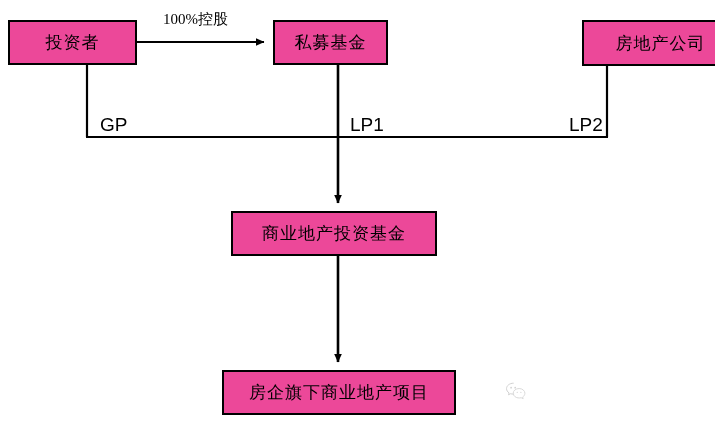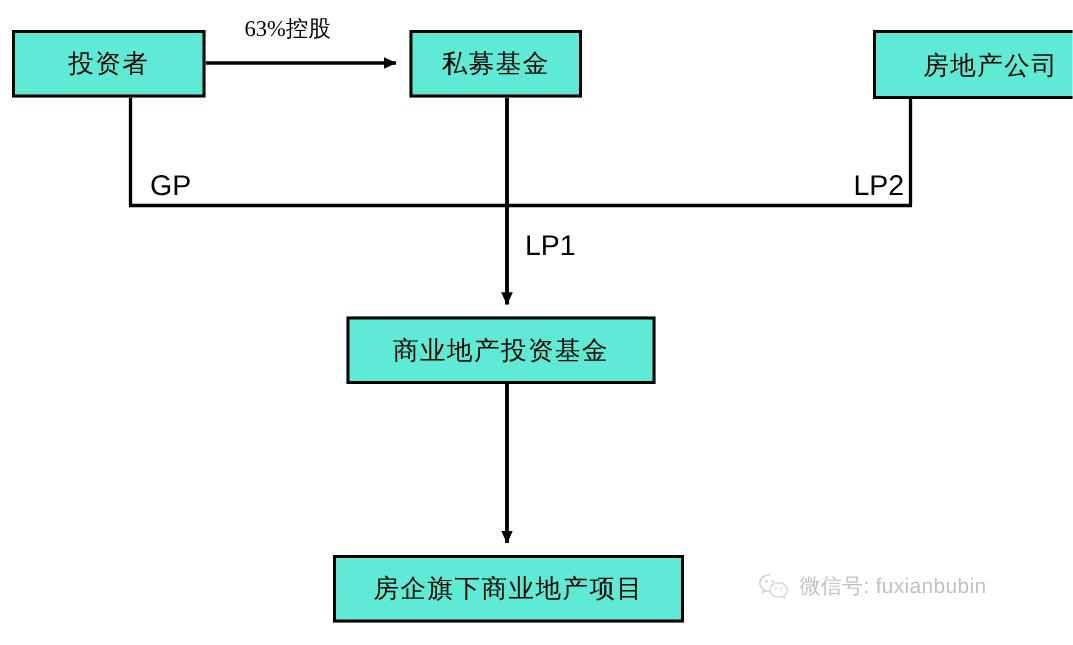--- a/index.html
+++ b/index.html
@@ -19,21 +19,21 @@
     position: absolute;
     left: 0;
     top: 0;
     width: 715px;
     height: 430px;
   }
   .node-box {
     position: absolute;
     box-sizing: border-box;
     border: 2px solid #000000;
-    background: #5eead4;
+    background: #ec4899;
     display: flex;
     align-items: center;
     justify-content: center;
     text-align: center;
     z-index: 3;
   }
   .node-label {
     font-family: "Liberation Serif", "DejaVu Serif", serif;
     font-size: 17px;
     line-height: 1;
@@ -128,31 +128,30 @@
 </div>
 
 <div class="node-box" style="left:231px; top:211px; width:206px; height:45px;text-align:center;">
   <span class="node-label">商业地产投资基金</span>
 </div>
 
 <div class="node-box" style="left:222px; top:370px; width:234px; height:45px;align-items:center;">
   <span class="node-label">房企旗下商业地产项目</span>
 </div>
 
-<span class="edge-label" style="left:163px; top:10px;">63%控股</span>
+<span class="edge-label" style="left:163px; top:10px;">100%控股</span>
 
 <span class="role-label" style="left:100px; top:114px;">GP</span>
 
-<span class="role-label" style="left:350px; top:114px;margin-top:40px;">LP1</span>
+<span class="role-label" style="left:350px; top:114px;">LP1</span>
 
 <span class="role-label" style="left:569px; top:114px;">LP2</span>
 
 <div id="watermark">
   <svg class="wm-icon" viewBox="0 0 24 22" xmlns="http://www.w3.org/2000/svg">
     <path d="M9 2.4C4.9 2.4 1.6 5.1 1.6 8.4c0 1.9 1.1 3.6 2.8 4.7l-.7 2.1 2.4-1.2c.9.3 1.9.4 2.9.4h.5" fill="none" stroke="#b4b4b4" stroke-width="1.1" stroke-linecap="round"></path>
     <circle cx="6.6" cy="7.3" r="0.95" fill="#b4b4b4"></circle>
     <circle cx="11.1" cy="7.3" r="0.95" fill="#b4b4b4"></circle>
     <path d="M15.4 8.3c-3.6 0-6.5 2.3-6.5 5.2 0 2.9 2.9 5.2 6.5 5.2.8 0 1.6-.1 2.3-.3l2.2 1.1-.6-1.9c1.5-.95 2.5-2.4 2.5-4.1 0-2.9-2.9-5.2-6.4-5.2z" fill="none" stroke="#c2c2c2" stroke-width="1.1" stroke-linejoin="round"></path>
     <circle cx="13.4" cy="12.5" r="0.8" fill="#c2c2c2"></circle>
     <circle cx="17.4" cy="12.5" r="0.8" fill="#c2c2c2"></circle>
   </svg>
-  <span class="wm-text">微信号: fuxianbubin</span>
 </div>
 
 </body></html>

